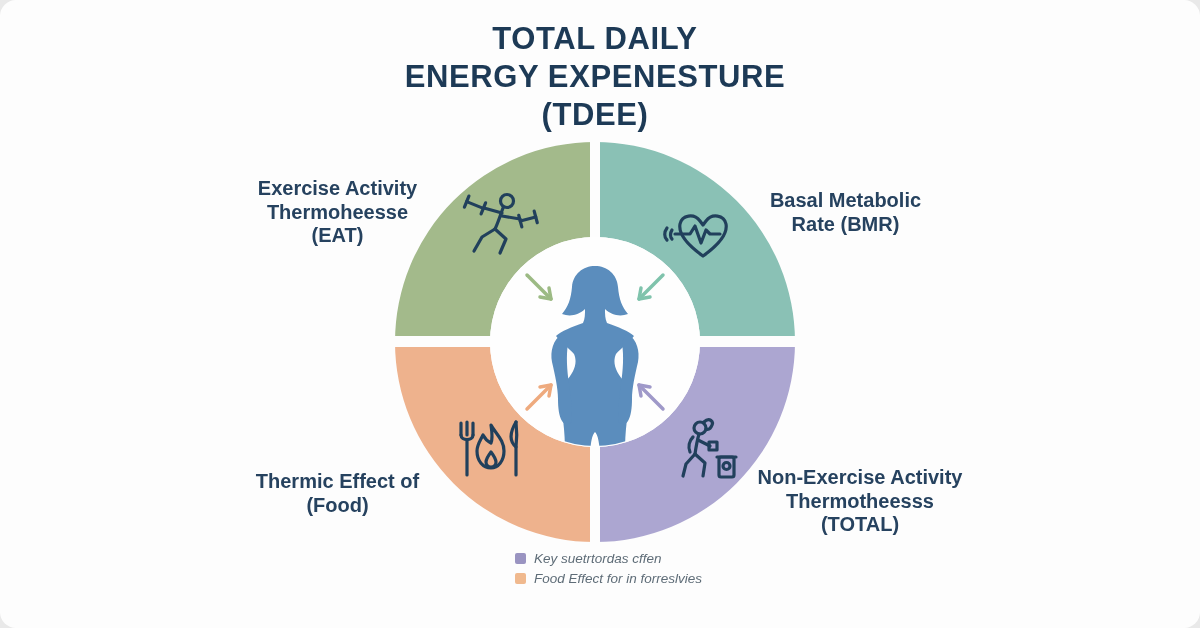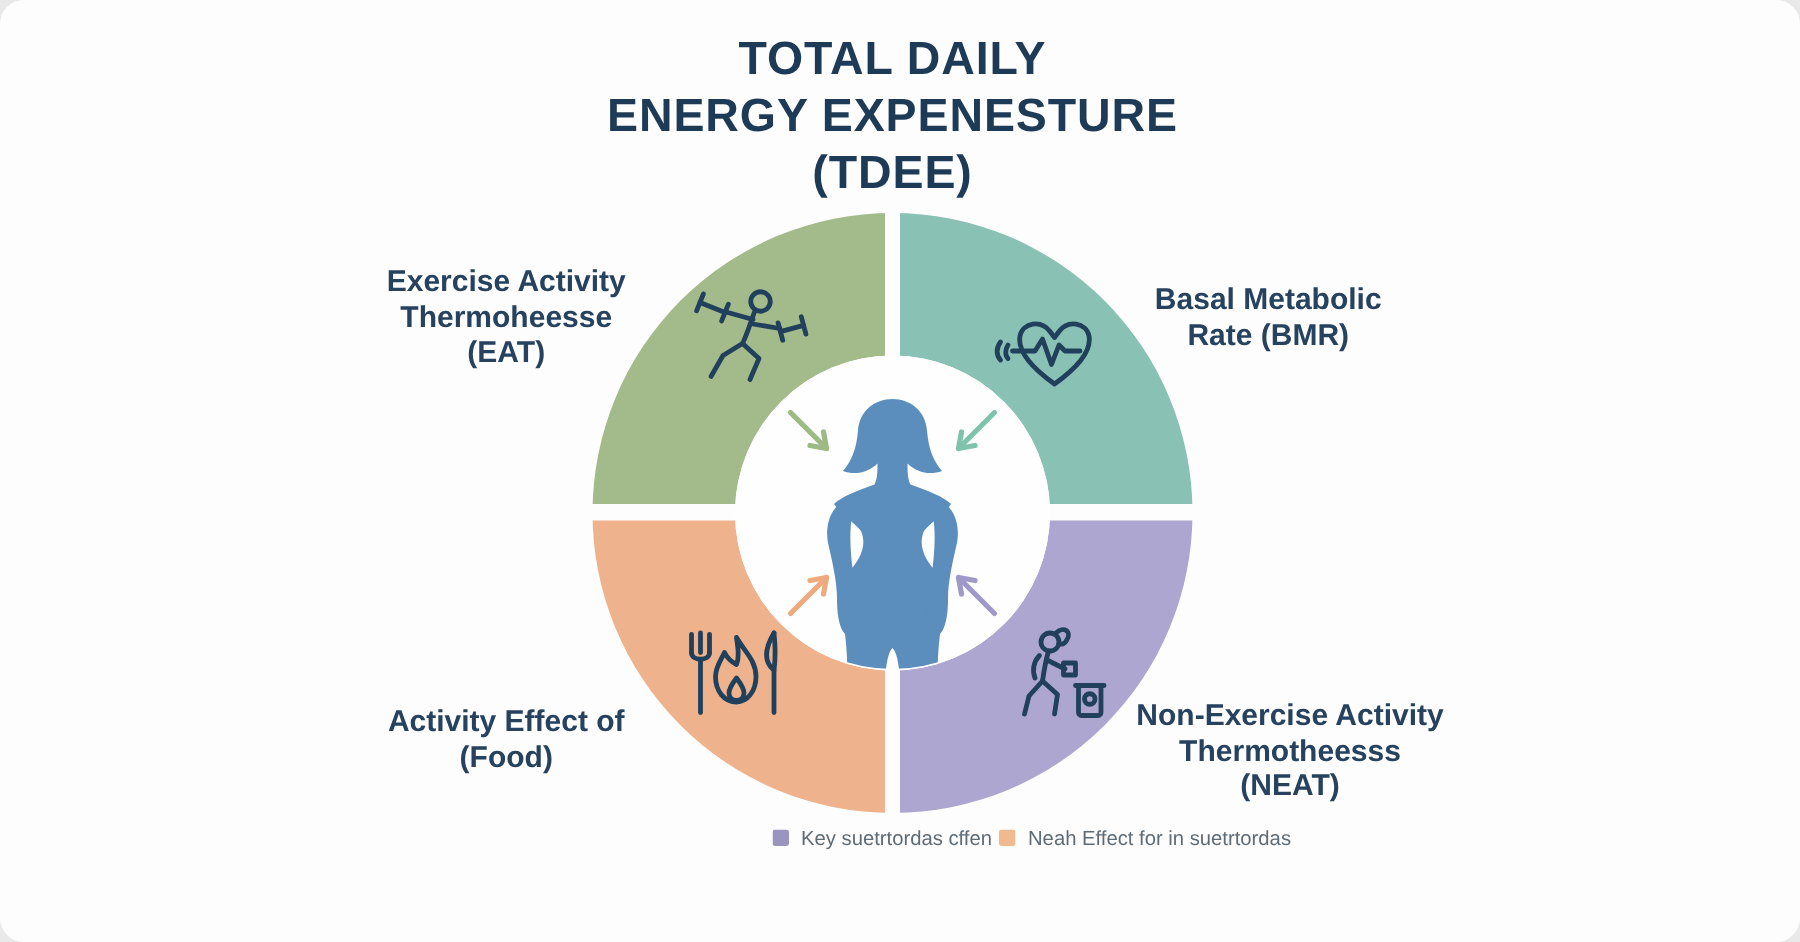--- a/index.html
+++ b/index.html
@@ -16,21 +16,21 @@
   .q-label{
     position:absolute;text-align:center;font-size:20px;font-weight:700;
     line-height:1.18;color:#26425f;white-space:pre-line;
   }
   #label-eat{left:205px;top:177px;width:265px;}
   #label-bmr{left:728px;top:189px;width:235px;}
   #label-tef{left:205px;top:470px;width:265px;}
   #label-neat{left:735px;top:466px;width:250px;}
   .ic{fill:none;stroke:#21405c;stroke-width:3.2;stroke-linecap:round;stroke-linejoin:round;}
   .arrow{fill:none;stroke-width:3.5;stroke-linecap:round;stroke-linejoin:round;}
-  .legend{position:absolute;left:515px;top:551px;display:flex;flex-direction:row;gap:5px;}
+  .legend{position:absolute;left:515px;top:551px;display:flex;flex-direction:column;gap:5px;font-style:italic;}
   .legend-row{display:flex;align-items:center;gap:8px;font-size:13.5px;color:#5e6c77;}
   .legend-row svg{display:block;}
   .logo{
     position:absolute;left:1124px;top:553px;width:56px;height:56px;
     border:1.5px solid #e7b29a;border-radius:50%;background:#faf4ea;
     display:flex;flex-direction:column;align-items:center;justify-content:center;box-sizing:border-box;
   }
   .logo-brand{font-size:12px;font-weight:700;color:#e0764f;letter-spacing:.3px;line-height:1.1;}
   .logo-tagline{font-size:4.5px;color:#d89a6a;white-space:nowrap;line-height:1.4;}
 </style>
@@ -143,35 +143,35 @@
       <path d="M 17 2 L 36 2"></path>
       <circle cx="26.5" cy="11" r="3.5"></circle>
     </g>
   </svg>
 
   <div class="q-label" id="label-eat">Exercise Activity
 Thermoheesse
 (EAT)</div>
   <div class="q-label" id="label-bmr">Basal Metabolic
 Rate (BMR)</div>
-  <div class="q-label" id="label-tef">Activity Effect of
+  <div class="q-label" id="label-tef">Thermic Effect of
 (Food)</div>
   <div class="q-label" id="label-neat">Non-Exercise Activity
 Thermotheesss
-(NEAT)</div>
+(TOTAL)</div>
 
   <div class="legend">
     <div class="legend-row">
       <svg width="11" height="11">
         <rect width="11" height="11" rx="2" fill="#9a94c1"></rect>
       </svg>
       <span>Key suetrtordas cffen</span>
     </div>
     <div class="legend-row">
       <svg width="11" height="11">
         <rect width="11" height="11" rx="2" fill="#f0b98e"></rect>
       </svg>
-      <span>Neah Effect for in suetrtordas</span>
+      <span>Food Effect for in forreslvies</span>
     </div>
   </div>
 
 
 </div>
 
 </body></html>

